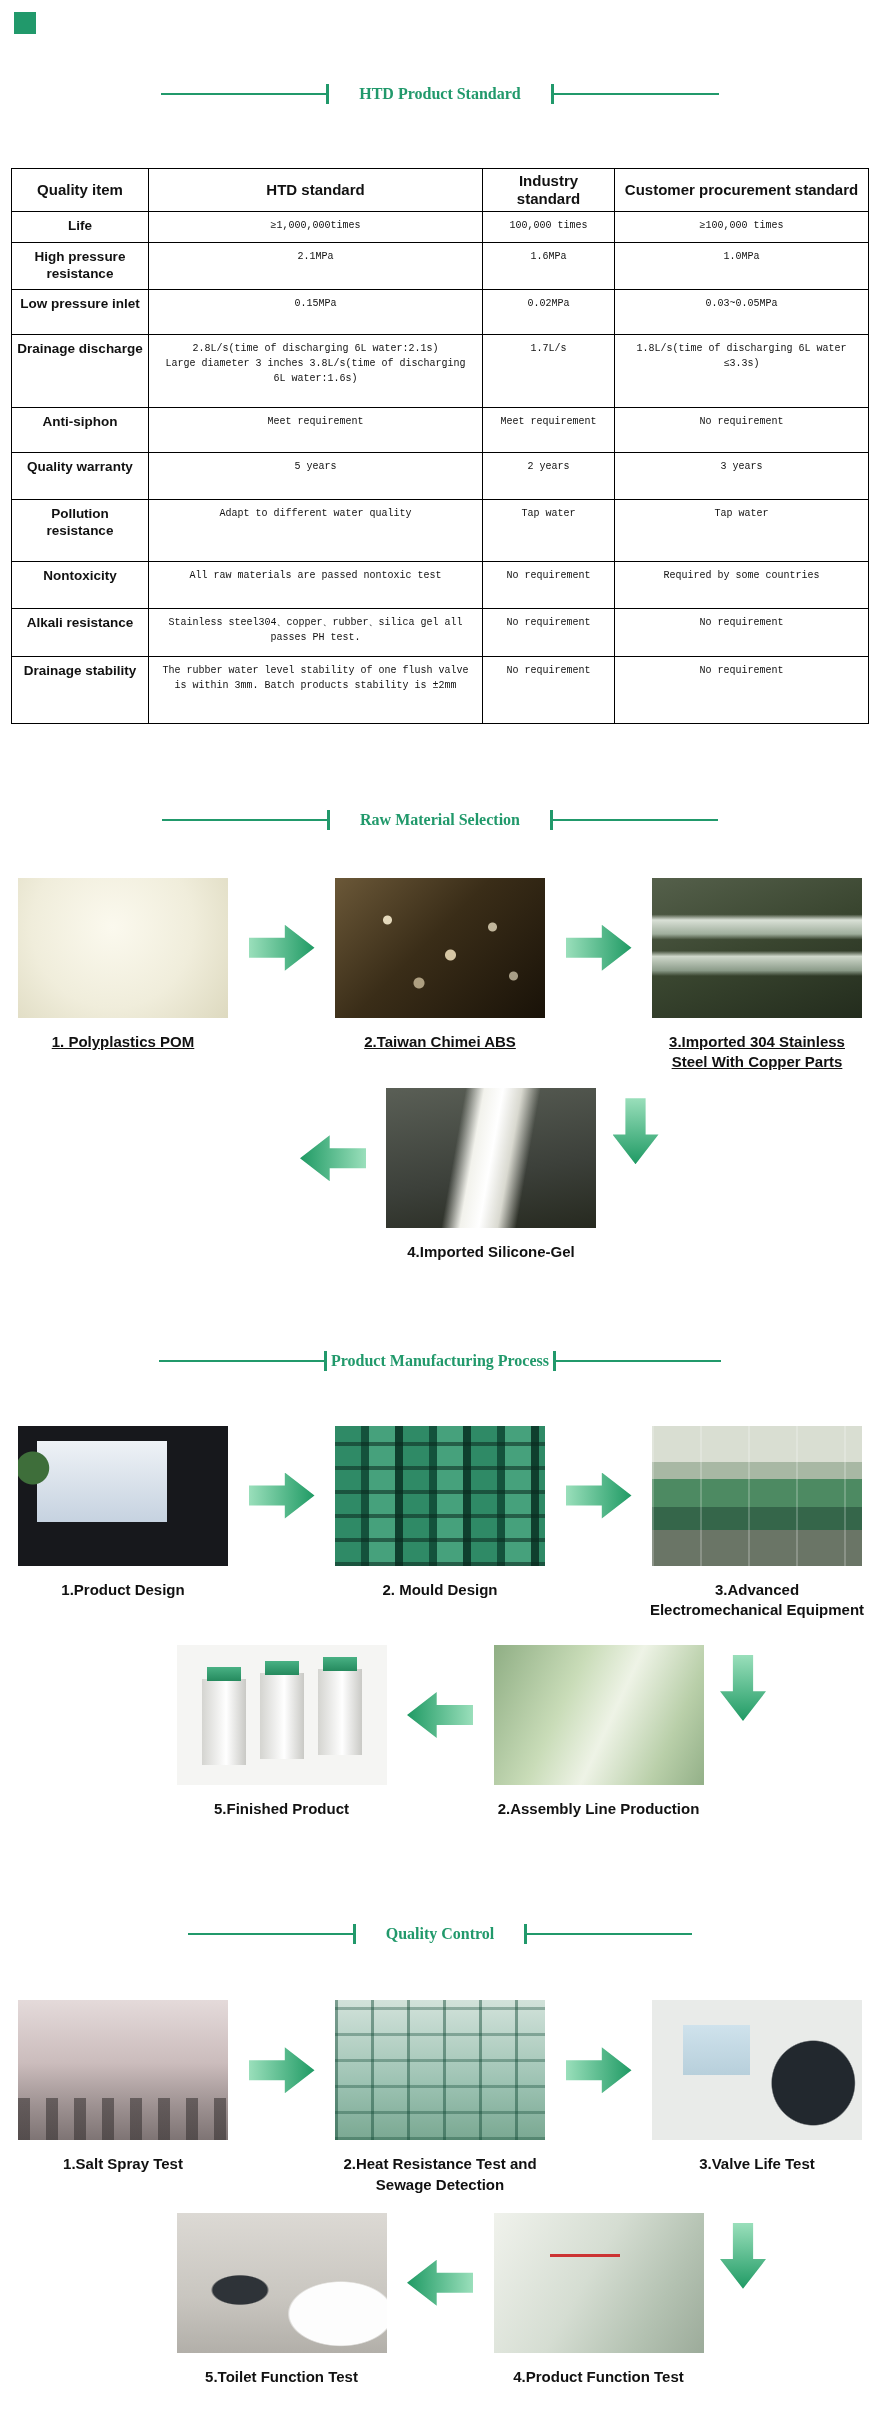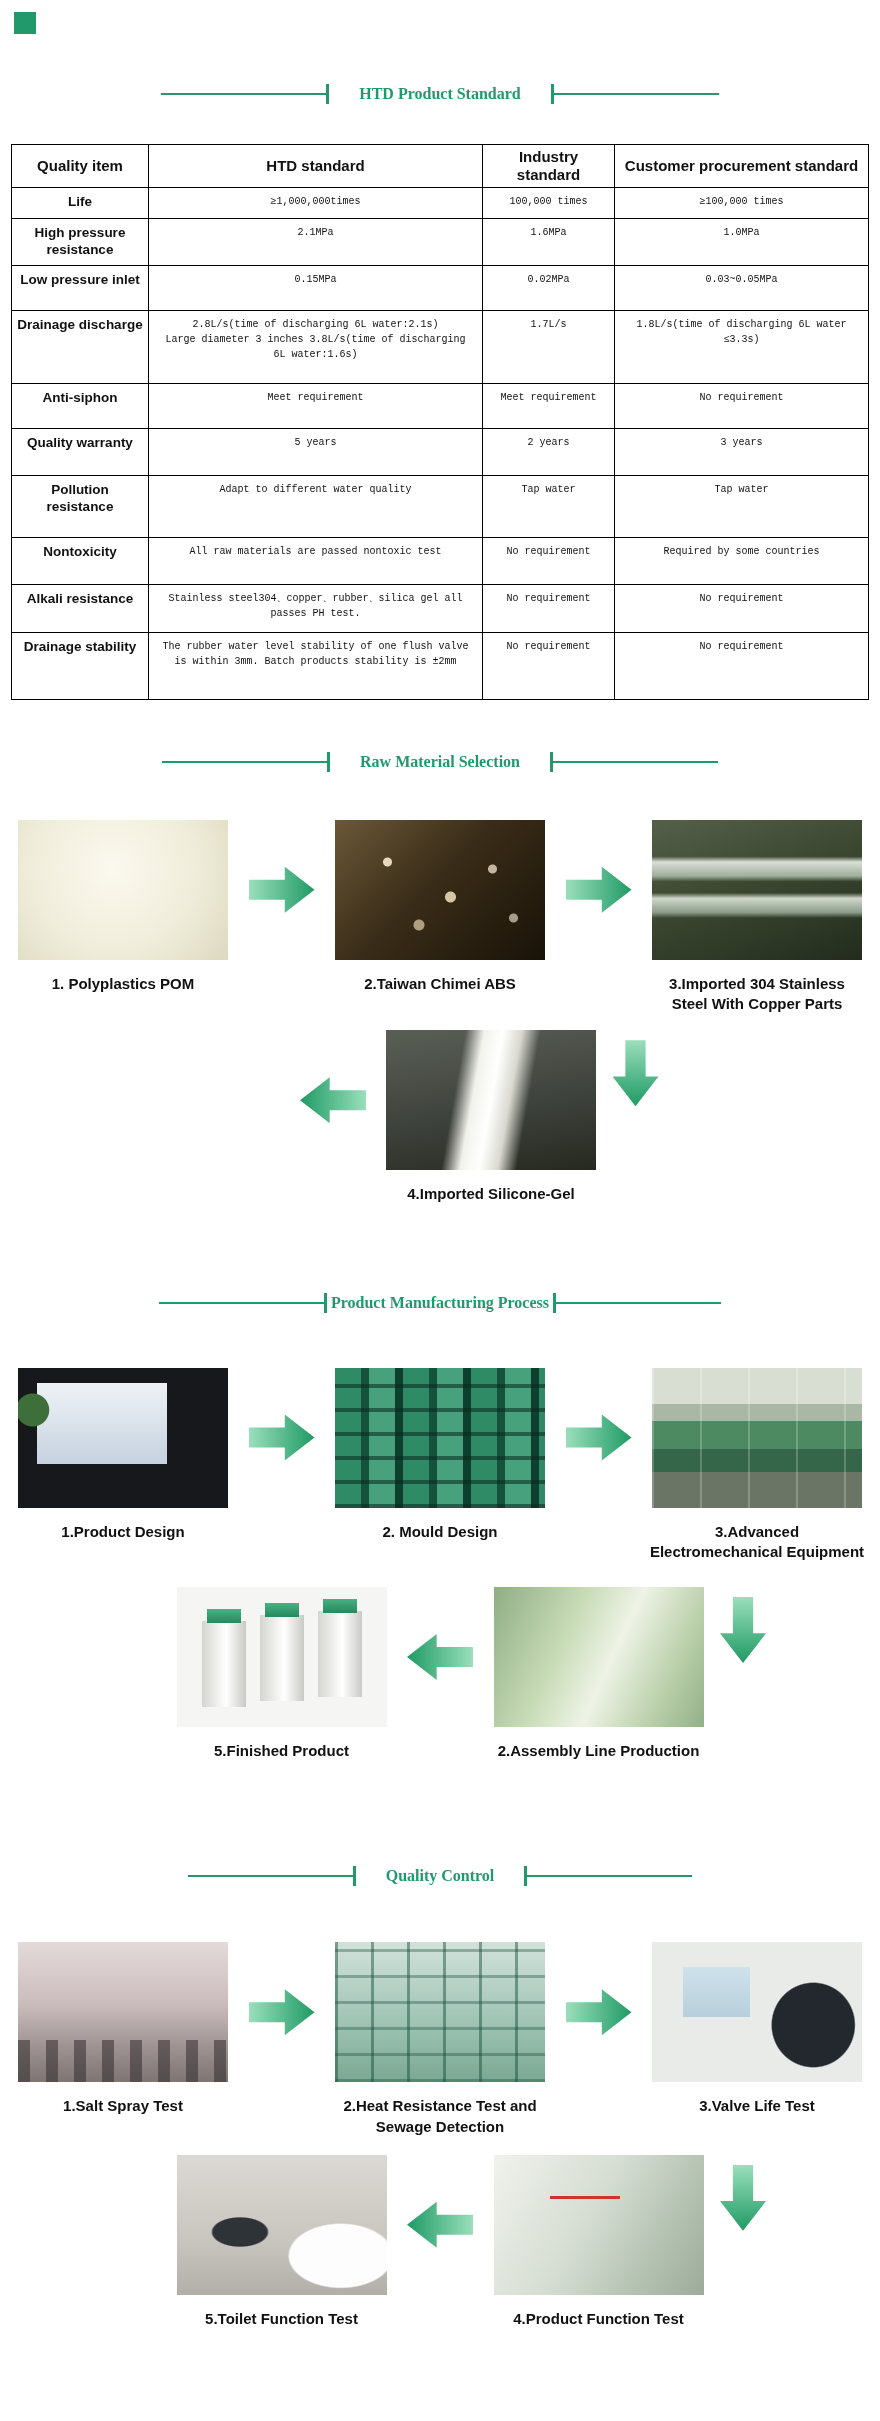--- a/index.html
+++ b/index.html
@@ -26,21 +26,21 @@
   .sec-title{
     font-family:"Liberation Serif",serif;
     font-size:16px;font-weight:700;color:var(--accent);
     margin:0 30px;white-space:nowrap;
   }
   .sec-header.tight .sec-title{margin:0 4px;}
 
   
   .sec-standard{padding-top:84px;}
   .std-table{
-    width:857px;margin:40px auto 0;border-collapse:collapse;table-layout:fixed;
+    width:857px;margin:64px auto 0;border-collapse:collapse;table-layout:fixed;
   }
   .std-table col.c0{width:137px;}
   .std-table col.c1{width:334px;}
   .std-table col.c2{width:132px;}
   .std-table col.c3{width:254px;}
   .std-table th,.std-table td{border:1px solid #000;}
   .std-table thead th{
     font-size:15px;font-weight:700;text-align:center;vertical-align:middle;
     height:42px;padding:3px 6px;line-height:1.2;
   }
@@ -50,25 +50,25 @@
   }
   .std-table tbody td{
     font-family:"Liberation Mono","DejaVu Sans Mono",monospace;
     font-size:10px;text-align:center;vertical-align:top;
     padding:6px 8px;line-height:1.5;white-space:pre-line;
   }
   tr.h31{height:31px;} tr.h45{height:45px;} tr.h47{height:47px;}
   tr.h48{height:48px;} tr.h62{height:62px;} tr.h67{height:67px;} tr.h73{height:73px;}
 
   
-  .sec-raw{margin-top:52px;}
+  .sec-raw{margin-top:86px;}
   .sec-man{margin-top:88px;}
   .sec-q{margin-top:105px;}
   .flow-row{display:flex;justify-content:center;align-items:flex-start;}
-  .sec-raw .r1{margin-top:48px;}
+  .sec-raw .r1{margin-top:48px;text-decoration:underline;}
   .sec-raw .r2{margin-top:16px;}
   .sec-man .r1{margin-top:55px;}
   .sec-man .r2{margin-top:25px;}
   .sec-q .r1{margin-top:56px;}
   .sec-q .r2{margin-top:18px;}
   .flow-cell{width:215px;display:flex;flex-direction:column;align-items:center;flex:none;}
   .photo{width:210px;height:140px;flex:none;}
   .caption{
     margin-top:14px;font-size:15px;font-weight:700;text-align:center;line-height:1.35;
   }

